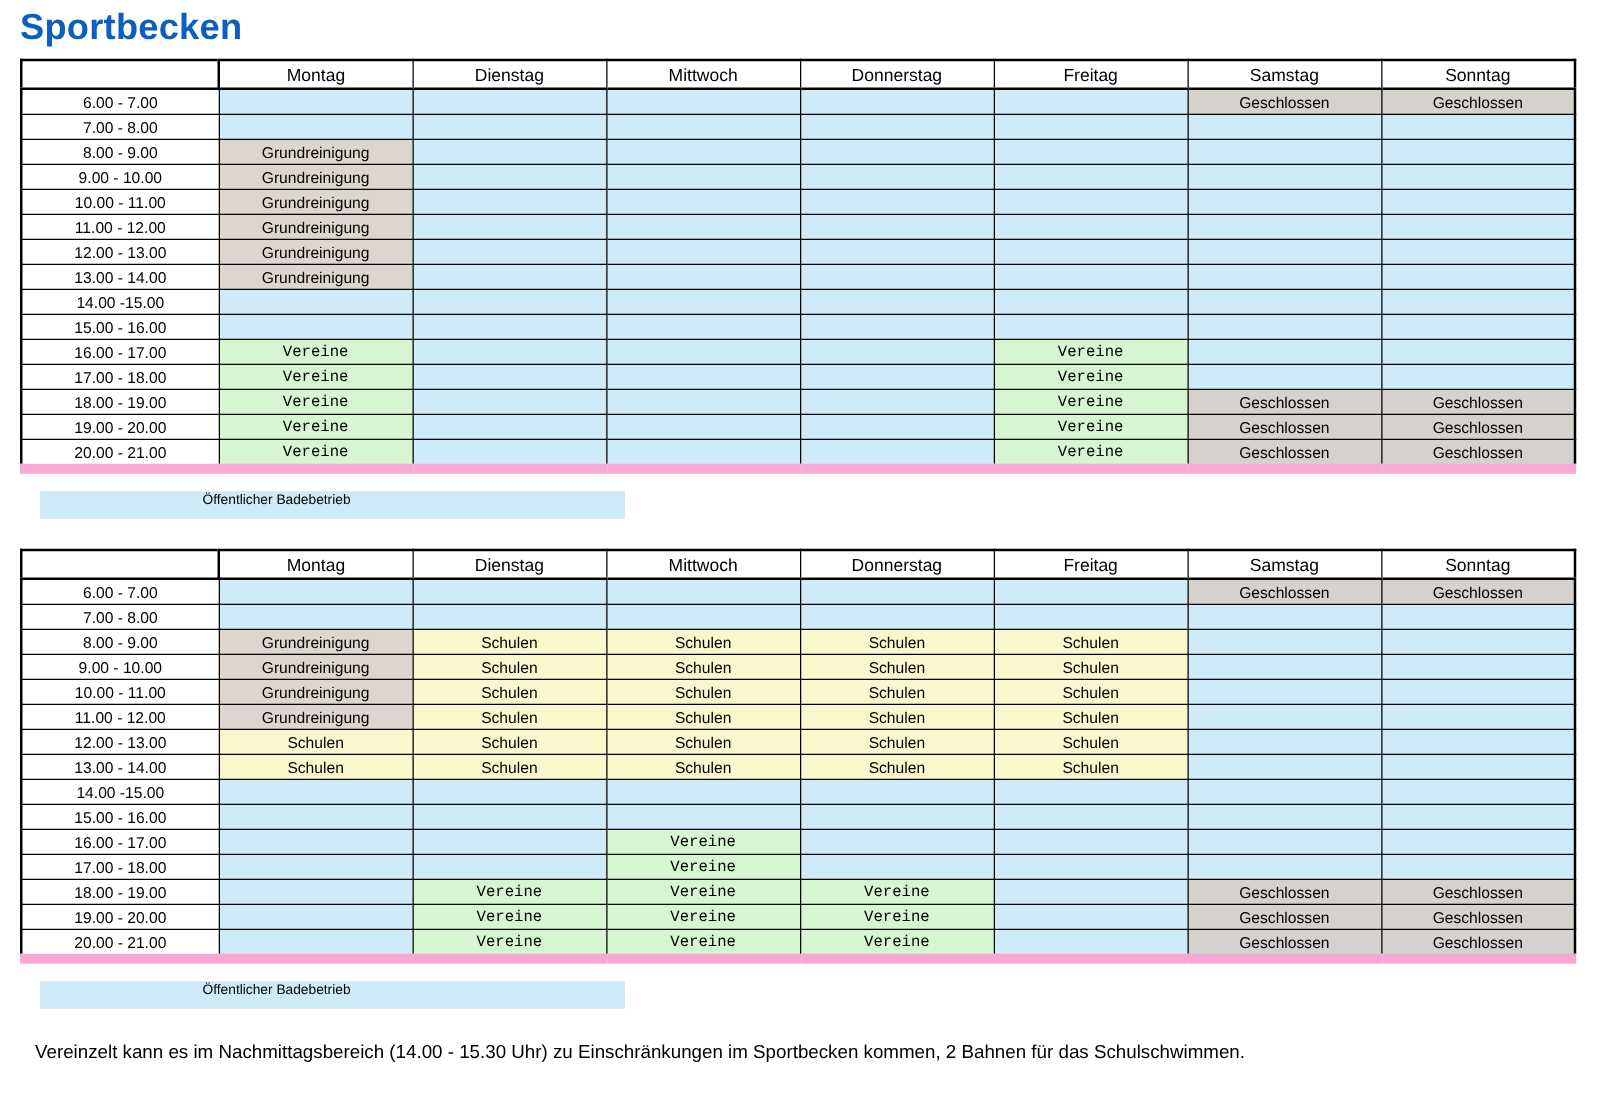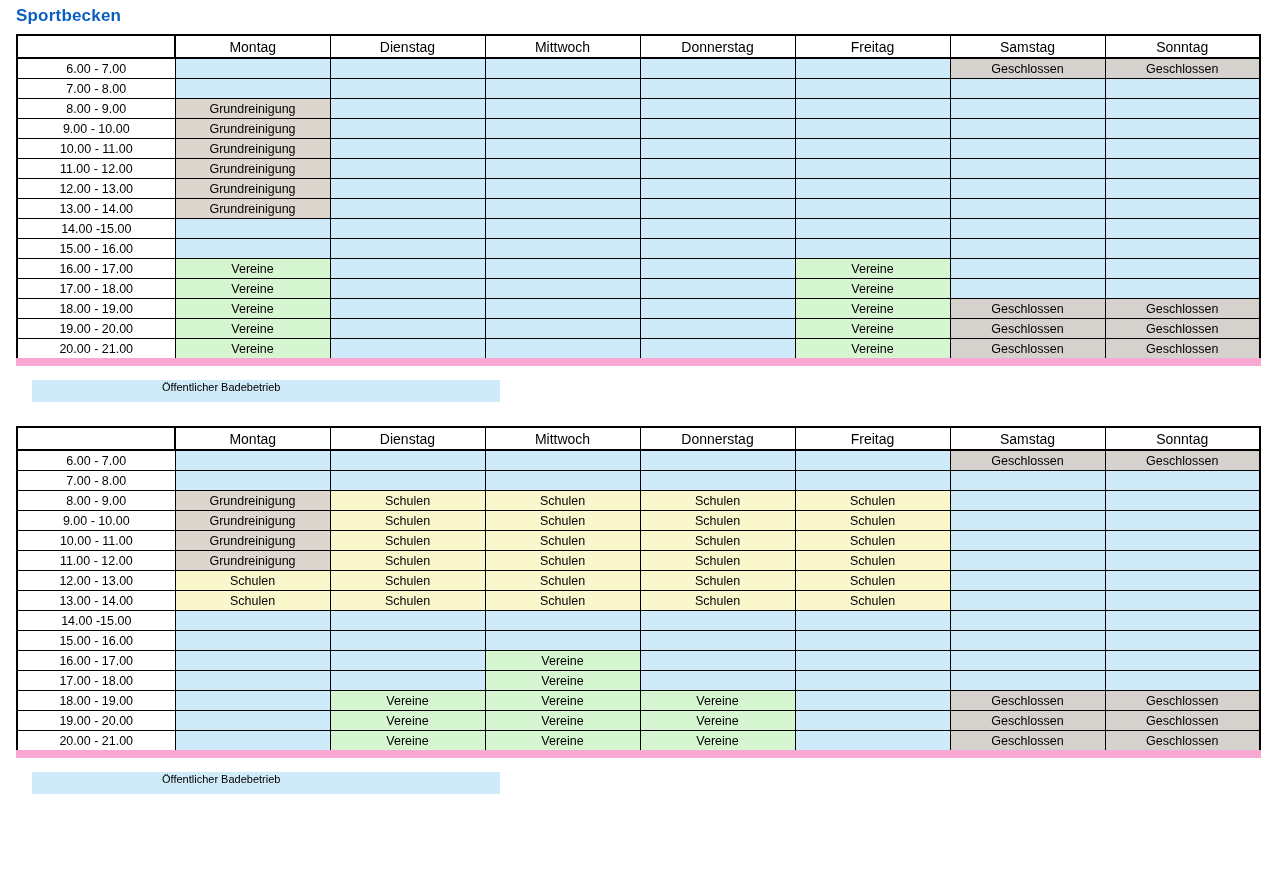--- a/index.html
+++ b/index.html
@@ -14,21 +14,21 @@
     color: #000000;
     position: relative;
     overflow: hidden;
   }
   .page {
     padding: 0 16px;
     box-sizing: border-box;
     width: 1280px;
   }
   h1.title {
-    font-size: 17px;
+    font-size: 29px;
     font-weight: bold;
     margin: 6px 0 8px 0;
     letter-spacing: 0.2px;
   }
   h1.title.blue { color: #0b5fc1; }
   h1.title.black { color: #000000; }
 
   table.sched {
     border-collapse: collapse;
     width: 1060px;
@@ -59,21 +59,21 @@
     background: #ffffff;
     border-right: 2px solid #000;
   }
   thead th.timehead {
     border-right: 2px solid #000;
   }
   tbody tr:last-child td { border-bottom: 8px solid #f9a8d4; }
 
   .c-public   { background: #cfeaf9 !important; }
   .c-clean    { background: #ddd6ce !important; }
-  .c-clubs    { background: #d6f5d1 !important; }
+  .c-clubs    { background: #d6f5d1 !important; font-family: Liberation Mono, monospace; }
   .c-schools  { background: #fbf7cd !important; }
   .c-closed   { background: #d5d2cd !important; }
 
   .legend {
     display: flex;
     align-items: center;
     margin: 14px 0 0 16px;
   }
   .legend .swatch {
     width: 468px;
@@ -466,13 +466,14 @@
         </tr>
       </tbody>
   </table>
 
   <div class="legend">
     <span class="swatch">
       <span class="legend-label">Öffentlicher Badebetrieb</span>
     </span>
   </div>
 
+  <div class="footnote">Vereinzelt kann es im Nachmittagsbereich (14.00 - 15.30 Uhr) zu Einschränkungen im Sportbecken kommen, 2 Bahnen für das Schulschwimmen.</div>
 </div>
 
 </body></html>

